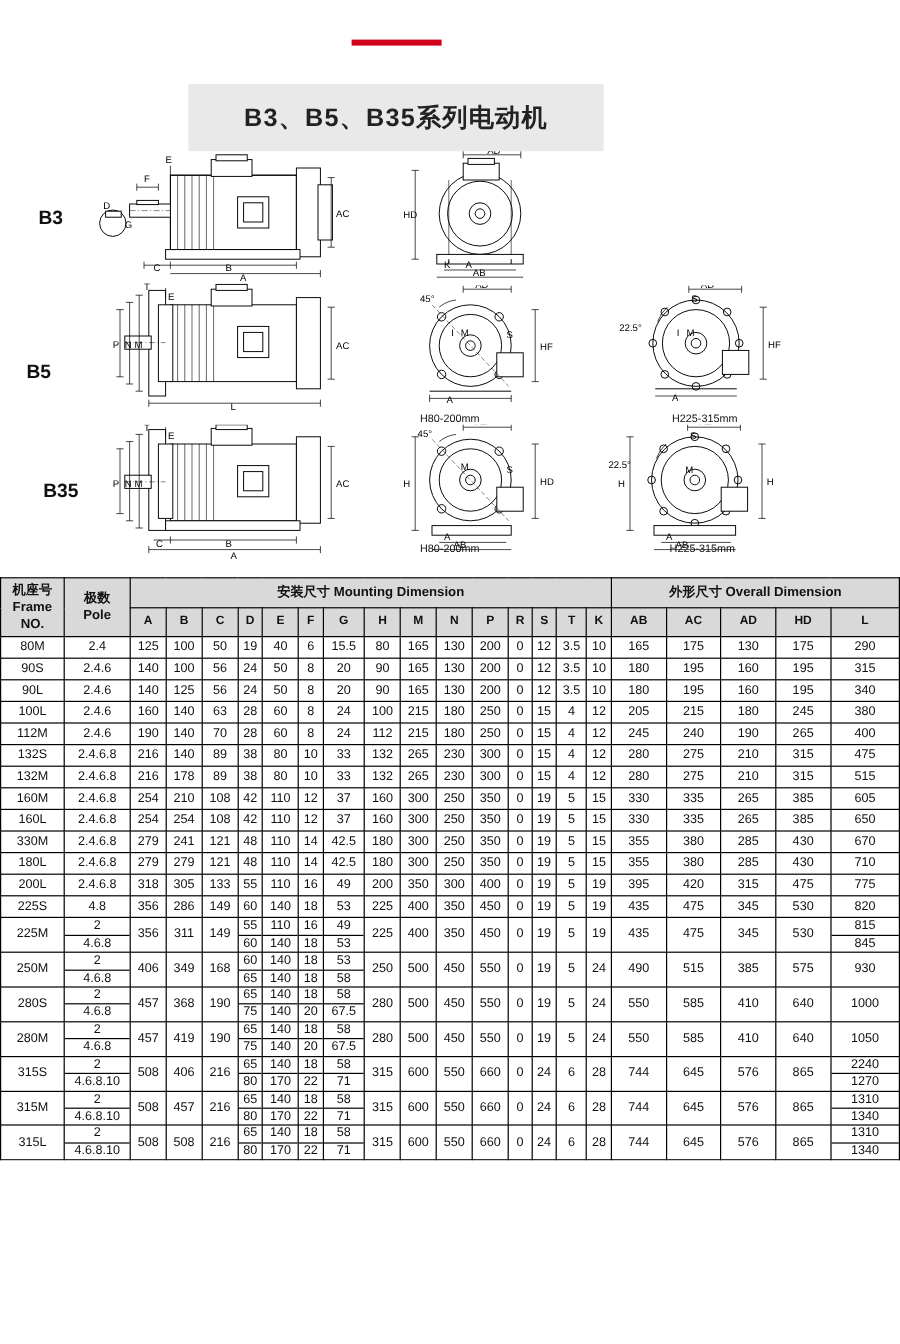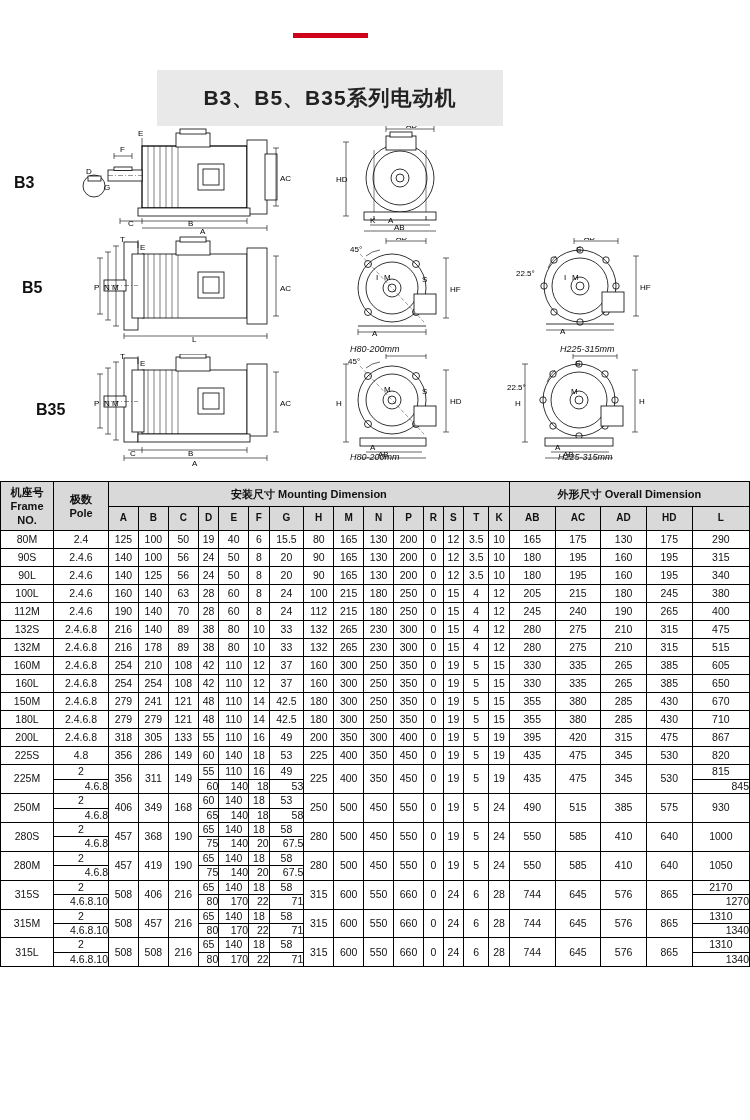--- a/index.html
+++ b/index.html
@@ -47,21 +47,20 @@
     color:#111;
   }
   .dgm{position:absolute;}
   .dgm svg{display:block;}
   .capt{
     position:absolute;
     font-size:9px;
     font-family:"Liberation Sans", sans-serif;
     color:#111;
     white-space:nowrap;
-    font-style:italic;
   }
 
   
   table.dims{
     border-collapse:collapse;
     width:750px;
     font-size:10.5px;
     font-family:"Liberation Sans", sans-serif;
   }
   table.dims th,table.dims td{
@@ -74,40 +73,40 @@
     background:#d9d9d9;
     font-weight:bold;
     font-size:11px;
     padding:3px 2px;
   }
   table.dims thead th.small{font-size:10px;}
   table.dims tbody td{height:17px;font-size:10.5px;}
   td.frame{font-weight:normal;}
   .multi{padding:0;}
   .multi .ln{border-bottom:1px solid #000;}
-  .multi .ln:last-child{border-bottom:none;text-align:right;}
+  .multi .ln:last-child{border-bottom:none;}
 </style>
 </head>
 <body>
 
 <div class="page">
 
   <div class="top-rule-wrap">
     <div class="top-rule"></div>
   </div>
 
   <div class="title-band-wrap">
     <div class="title-band">B3、B5、B35系列电动机</div>
   </div>
 
 
   <div class="diagrams">
 
-    <div class="rowlabel" style="left:14px;top:48px;">B3</div>
-    <div class="rowlabel" style="left:22px;top:153px;">B5</div>
+    <div class="rowlabel" style="left:32px;top:48px;">B3</div>
+    <div class="rowlabel" style="left:22px;top:176px;">B5</div>
     <div class="rowlabel" style="left:22px;top:275px;margin-left:14px;">B35</div>
 
     <div class="dgm" style="left:80px;top:0px;">
       <svg width="220" height="110" viewBox="0 0 220 110">
         <g stroke="#000" fill="none" stroke-width="0.8">
 
           <rect x="62" y="20" width="105" height="62" fill="#fff"></rect>
           <rect x="62" y="20" width="105" height="62"></rect>
 
           <g stroke-width="0.5">
@@ -706,21 +705,21 @@
           <td>19</td>
           <td>5</td>
           <td>15</td>
           <td>330</td>
           <td>335</td>
           <td>265</td>
           <td>385</td>
           <td>650</td>
         </tr>
         <tr>
-          <td class="frame">150M</td>
+          <td class="frame">330M</td>
           <td>2.4.6.8</td>
           <td>279</td>
           <td>241</td>
           <td>121</td>
           <td>48</td>
           <td>110</td>
           <td>14</td>
           <td>42.5</td>
           <td>180</td>
           <td>300</td>
@@ -775,21 +774,21 @@
           <td>300</td>
           <td>400</td>
           <td>0</td>
           <td>19</td>
           <td>5</td>
           <td>19</td>
           <td>395</td>
           <td>420</td>
           <td>315</td>
           <td>475</td>
-          <td>867</td>
+          <td>775</td>
         </tr>
         <tr>
           <td class="frame">225S</td>
           <td>4.8</td>
           <td>356</td>
           <td>286</td>
           <td>149</td>
           <td>60</td>
           <td>140</td>
           <td>18</td>
@@ -998,21 +997,21 @@
           <td>660</td>
           <td>0</td>
           <td>24</td>
           <td>6</td>
           <td>28</td>
           <td>744</td>
           <td>645</td>
           <td>576</td>
           <td>865</td>
           <td class="multi">
-            <div class="ln">2170</div>
+            <div class="ln">2240</div>
             <div class="ln">1270</div>
           </td>
         </tr>
         <tr>
           <td class="frame">315M</td>
           <td class="multi">
             <div class="ln">2</div>
             <div class="ln">4.6.8.10</div>
           </td>
           <td>508</td>

